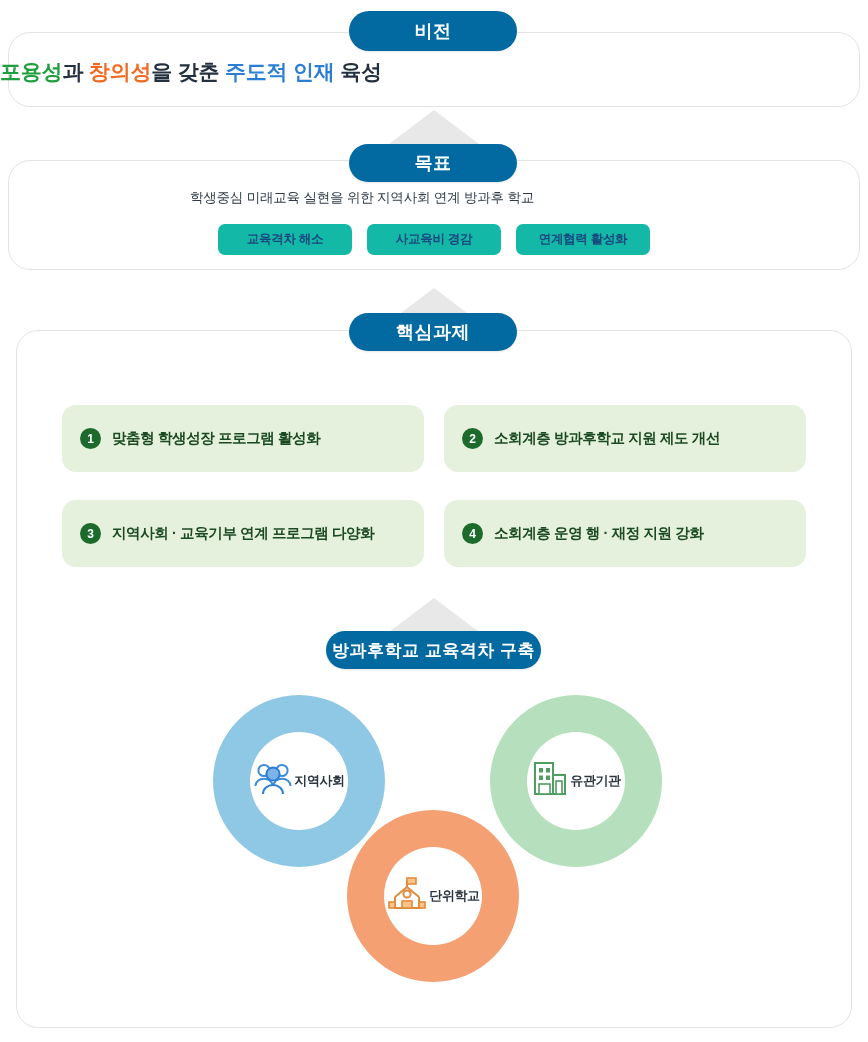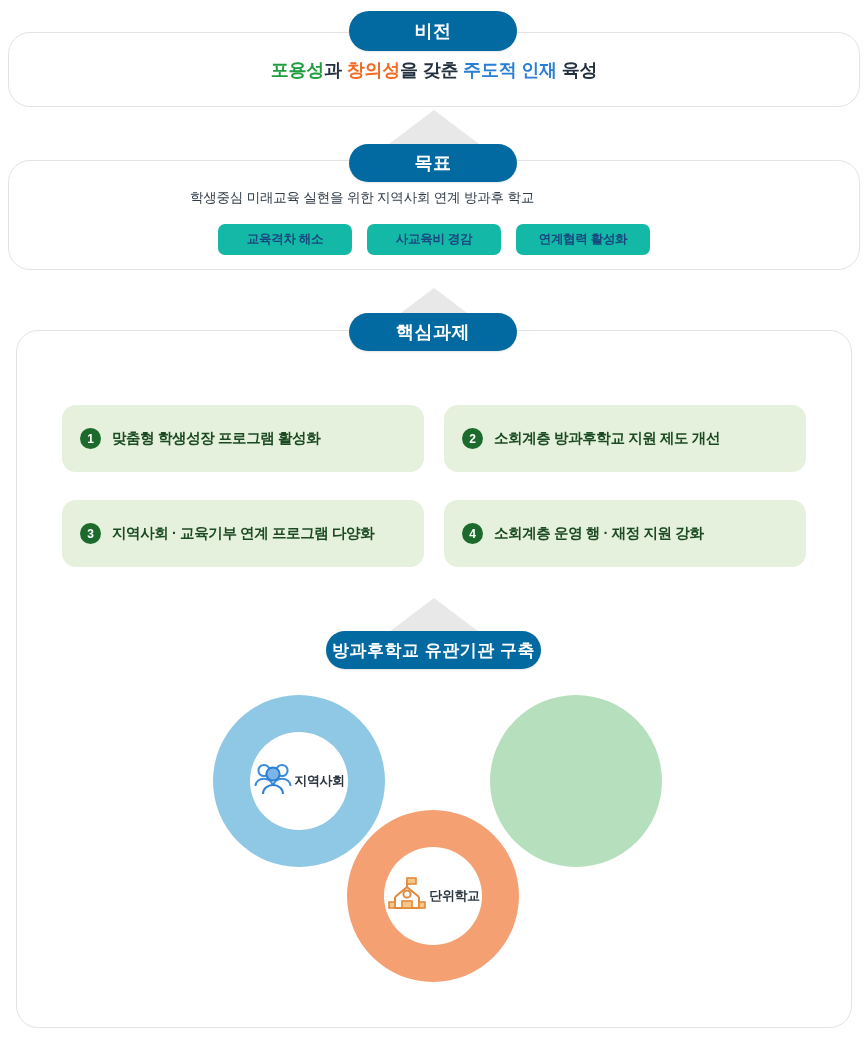--- a/index.html
+++ b/index.html
@@ -40,21 +40,21 @@
     width: 90px; height: 34px;
     z-index: 5;
   }
   .arrow svg { display: block; width: 100%; height: 100%; }
 
   
   #vision-panel { left: 8px; top: 32px; width: 852px; height: 75px; }
   #vision-pill  { left: 349px; top: 11px; width: 168px; height: 40px; font-size: 18px; }
   #vision-text {
     position: absolute; left: 0; top: 58px; width: 868px;
-    text-align: center; font-size: 18px; font-weight: bold;
+    font-size: 21px; font-weight: bold;
     color: #22303f; letter-spacing: -0.2px; white-space: nowrap;
   }
   #vision-text span { white-space: pre; }
   .c-green { color: #1f9d3f; }
   .c-orange { color: #f26a21; }
   .c-blue { color: #2a7fd4; }
   .c-dark { color: #22303f; }
 
   
   #goal-panel { left: 8px; top: 160px; width: 852px; height: 110px; }
@@ -201,21 +201,21 @@
       <span class="task-label">소회계층 운영 행 · 재정 지원 강화</span>
     </div>
   </div>
 
   <div class="arrow" style="left:389px; top:598px;">
     <svg viewBox="0 0 90 34" preserveAspectRatio="none">
       <polygon points="45,0 90,34 0,34" fill="#e8e8e8"></polygon>
     </svg>
   </div>
 
-  <div class="pill" id="collab-pill">방과후학교 유관기관 구축</div>
+  <div class="pill" id="collab-pill">방과후학교 교육격차 구축</div>
 
   <div id="venn">
 
     <div class="ring" id="ring-local"></div>
     <div class="ring" id="ring-inst"></div>
     <div class="ring" id="ring-school"></div>
 
     <div class="ring-inner" id="inner-local">
       <span class="ring-icon">
         <svg width="40" height="34" viewBox="0 0 40 34">
@@ -223,20 +223,35 @@
           <circle cx="29" cy="8.5" r="5.6" fill="none" stroke="#3c8dd9" stroke-width="2"></circle>
           <path d="M2.5 24c0-4.3 3.8-7.2 8.5-7.2s8.5 2.9 8.5 7.2" fill="none" stroke="#3c8dd9" stroke-width="2"></path>
           <path d="M20.5 24c0-4.3 3.8-7.2 8.5-7.2s8.5 2.9 8.5 7.2" fill="none" stroke="#3c8dd9" stroke-width="2"></path>
           <circle cx="20" cy="12" r="6.6" fill="#7cb4e8" stroke="#2a7fd4" stroke-width="2"></circle>
           <path d="M10 32c0-5.3 4.5-9 10-9s10 3.7 10 9" fill="#ffffff" stroke="#2a7fd4" stroke-width="2"></path>
         </svg>
       </span>
       <span class="ring-label">지역사회</span>
     </div>
 
+    <div class="ring-inner" id="inner-inst">
+      <span class="ring-icon">
+        <svg width="38" height="36" viewBox="0 0 38 36">
+          <rect x="4" y="2" width="18" height="31" fill="none" stroke="#4e9e61" stroke-width="2"></rect>
+          <rect x="22" y="14" width="12" height="19" fill="none" stroke="#4e9e61" stroke-width="2"></rect>
+          <rect x="8" y="7" width="4" height="4.5" fill="#4e9e61"></rect>
+          <rect x="15" y="7" width="4" height="4.5" fill="#4e9e61"></rect>
+          <rect x="8" y="14.5" width="4" height="4.5" fill="#4e9e61"></rect>
+          <rect x="15" y="14.5" width="4" height="4.5" fill="#4e9e61"></rect>
+          <rect x="8" y="23" width="11" height="10" fill="#ffffff" stroke="#4e9e61" stroke-width="1.6"></rect>
+          <rect x="25" y="20" width="6" height="13" fill="#ffffff" stroke="#4e9e61" stroke-width="1.6"></rect>
+        </svg>
+      </span>
+      <span class="ring-label">유관기관</span>
+    </div>
 
     <div class="ring-inner" id="inner-school">
       <span class="ring-icon">
         <svg width="42" height="36" viewBox="0 0 42 36">
           <path d="M21 4 L21 11" stroke="#e08a3c" stroke-width="2"></path>
           <rect x="21" y="2" width="9" height="6" fill="#f6c58a" stroke="#e08a3c" stroke-width="1.6"></rect>
           <path d="M9 21 L21 11 L33 21" fill="none" stroke="#e08a3c" stroke-width="2"></path>
           <circle cx="21" cy="18" r="3.6" fill="none" stroke="#e08a3c" stroke-width="2"></circle>
           <path d="M9 21 L9 32 L33 32 L33 21" fill="none" stroke="#e08a3c" stroke-width="2"></path>
           <rect x="3" y="26" width="6" height="6" fill="#f6c58a" stroke="#e08a3c" stroke-width="1.6"></rect>

